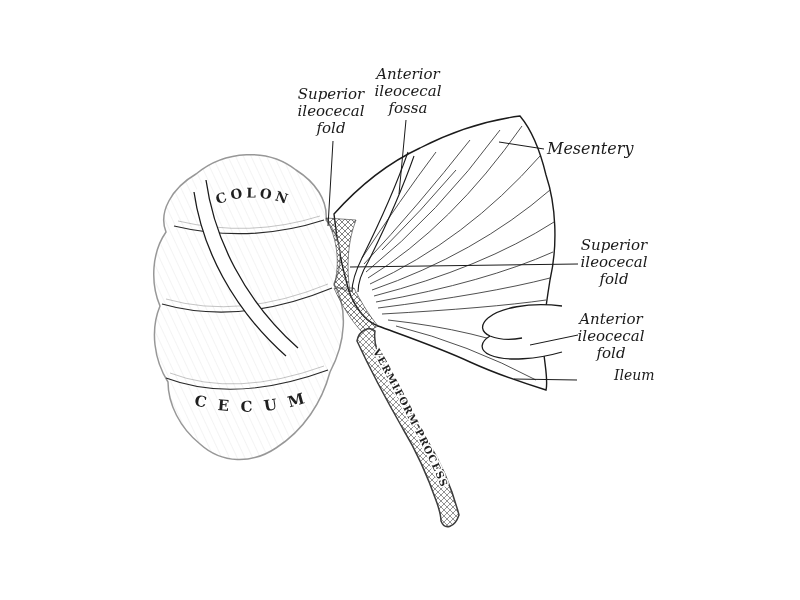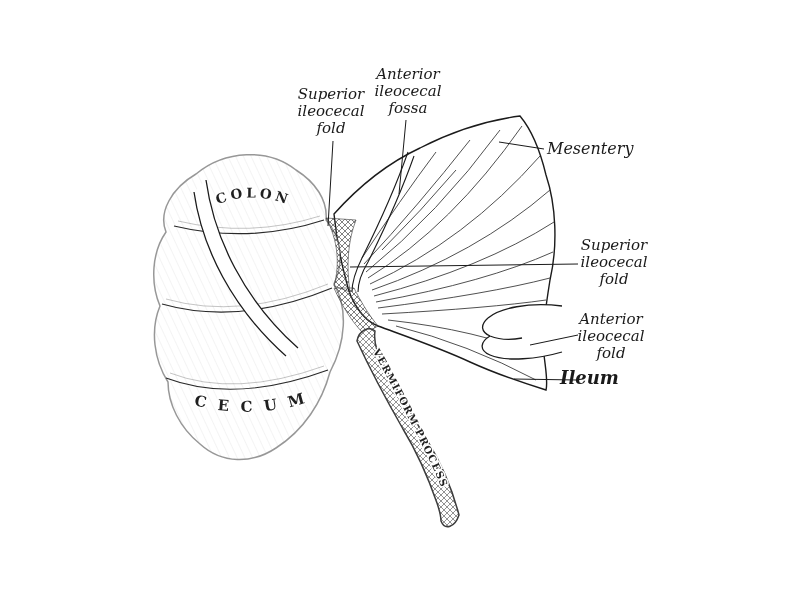--- a/index.html
+++ b/index.html
@@ -21,21 +21,21 @@
     text-align: center;
     transform: translateX(-50%);
     white-space: nowrap;
   }
   .ann span { display: block; }
   #ann-fold      { left: 331px; top: 86px;  }
   #ann-artery    { left: 408px; top: 66px;  }
   #ann-mesentery { left: 547px; top: 140px; transform: none; text-align: left; font-size: 16px; }
   #ann-fossa     { left: 614px; top: 237px; }
   #ann-inferior  { left: 611px; top: 311px; }
-  #ann-ileum     { left: 560px; top: 368px; transform: none; text-align: left; font-size: 18px; font-weight: bold; }
+  #ann-ileum     { left: 614px; top: 368px; transform: none; text-align: left; font-size: 14px; }
   .svgtext {
     font-family: "DejaVu Serif", serif;
     fill: #1f1f1f;
     paint-order: stroke;
     stroke: #ffffff;
     stroke-width: 3px;
   }
 </style>
 </head>
 <body>

